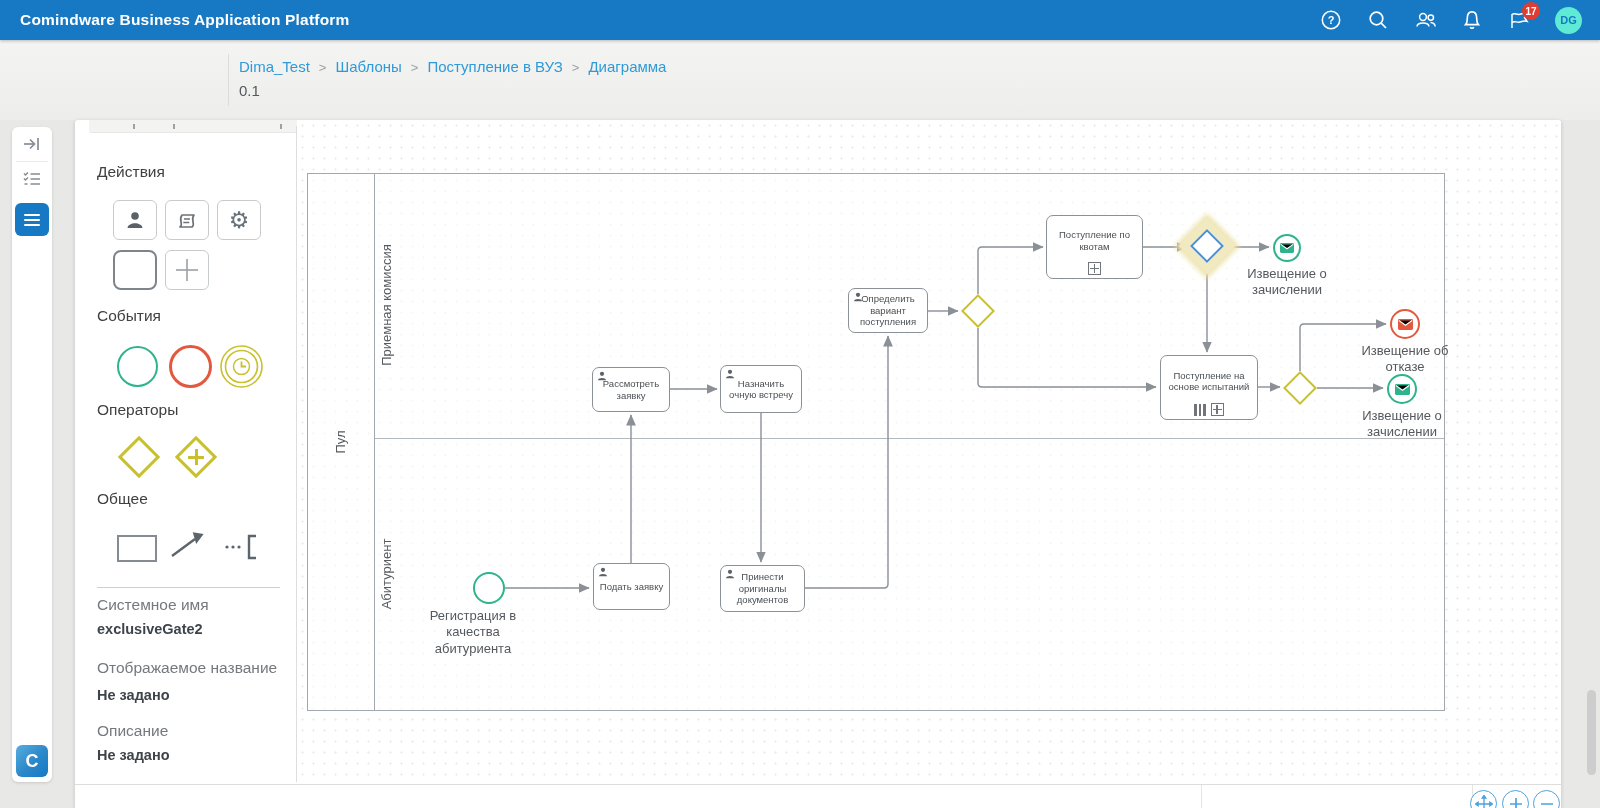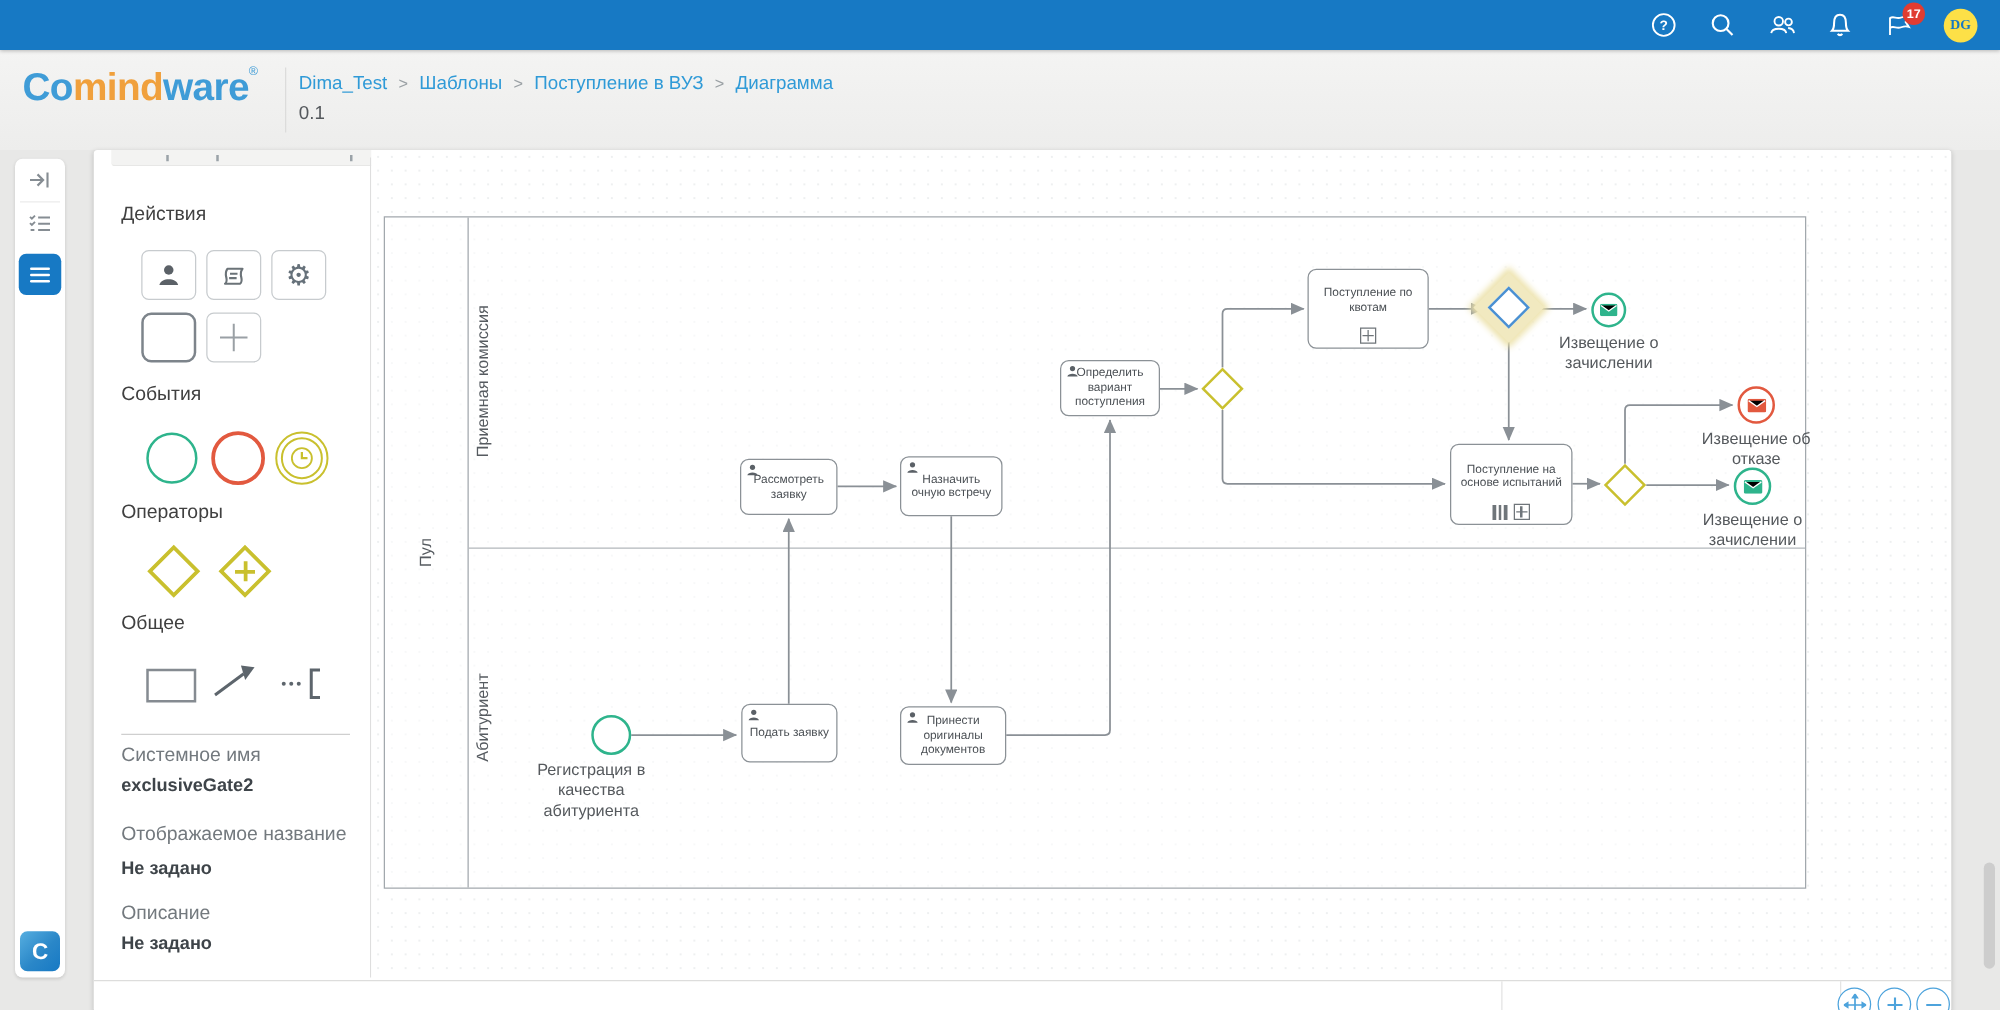--- a/index.html
+++ b/index.html
@@ -9,22 +9,22 @@
   
   .topbar { position:absolute; left:0; top:0; width:1600px; height:40px;
     background:#1779c4; display:flex; align-items:center; z-index:30;
     box-shadow:0 1px 3px rgba(0,0,0,.25); }
   .topbar-title { color:#fff; font-size:15.5px; font-weight:700; margin-left:20px; letter-spacing:.2px; }
   .topbar-icons { position:absolute; right:18px; top:0; height:40px; display:flex; align-items:center; gap:25px; }
   .tb-ic { width:22px; height:22px; cursor:pointer; position:relative; }
   .badge { position:absolute; top:-7px; right:-10px; background:#e03c31; color:#fff;
     font-size:10px; font-weight:700; min-width:18px; height:18px; border-radius:9px;
     display:flex; align-items:center; justify-content:center; padding:0 3px; }
-  .avatar { width:27px; height:27px; border-radius:50%; background:#fde047; color:#1779c4;
-    font-size:11px; font-weight:700; display:flex; align-items:center; justify-content:center; cursor:pointer;font-family:Liberation Serif, serif; }
+  .avatar { width:27px; height:27px; border-radius:50%; background:#5eead4; color:#1779c4;
+    font-size:11px; font-weight:700; display:flex; align-items:center; justify-content:center; cursor:pointer; }
 
   
   .header { position:absolute; left:0; top:40px; width:1600px; height:80px;
     background:linear-gradient(#f4f4f3,#ededec); }
   .logo { position:absolute; left:18px; top:12px; font-size:31px; font-weight:700; letter-spacing:-.5px; cursor:pointer; }
   .logo .lb { color:#3f9cd7; } .logo .lo { color:#f0a03c; }
   .logo .reg { font-size:10px; color:#3f9cd7; vertical-align:top; font-weight:400; }
   .header-sep { position:absolute; left:228px; top:14px; height:52px; width:1px; background:#dcdcdb; }
   .breadcrumb { position:absolute; left:239px; top:18px; font-size:15px; }
   .bc-link { color:#2f9ad7; cursor:pointer; }
@@ -111,20 +111,21 @@
   .zoom-btn { position:absolute; top:5px; width:27px; height:27px; border-radius:50%;
     border:1.5px solid #4da3dc; color:#4da3dc; background:#fff; display:flex;
     align-items:center; justify-content:center; cursor:pointer; }
   .scroll-thumb { position:absolute; right:4px; top:690px; width:9px; height:85px;
     background:#cdcdcd; border-radius:4.5px; cursor:pointer; }
 </style>
 </head>
 <body>
 
 <div class="topbar">
+  <div class="topbar-title">Comindware Business Application Platform</div>
   <div class="topbar-icons">
     <div class="tb-ic">
       <svg width="22" height="22" viewBox="0 0 22 22" fill="none" stroke="#fff" stroke-width="1.5">
         <circle cx="11" cy="11" r="8.7"></circle>
         <text x="11" y="15" text-anchor="middle" stroke="none" fill="#fff" font-size="11" font-weight="bold">?</text>
       </svg>
     </div>
     <div class="tb-ic">
       <svg width="22" height="22" viewBox="0 0 22 22" fill="none" stroke="#fff" stroke-width="1.7">
         <circle cx="9.5" cy="9.5" r="6.3"></circle>
@@ -150,23 +151,20 @@
         <path d="M4 19 V5"></path>
         <path d="M4 5.5 C7 3.4 9 6.6 13 5 C15 4.2 17 4 19 4.6 L16.5 8.5 L19 12.4 C17 11.8 15 12 13 12.8 C9 14.4 7 11.2 4 13.3"></path>
       </svg>
       <span class="badge">17</span>
     </div>
     <div class="avatar">DG</div>
   </div>
 </div>
 
 <div class="header">
-  <div class="logo">
-    <span class="lb">Co</span><span class="lo">mind</span><span class="lb">ware</span><span class="reg">®</span>
-  </div>
   <div class="header-sep"></div>
   <div class="breadcrumb">
     <span class="bc-link">Dima_Test</span><span class="bc-sep">&gt;</span><span class="bc-link">Шаблоны</span><span class="bc-sep">&gt;</span><span class="bc-link">Поступление в ВУЗ</span><span class="bc-sep">&gt;</span><span class="bc-link">Диаграмма</span>
   </div>
   <div class="version">0.1</div>
 </div>
 
 <div class="rail">
   <div class="rail-item">
     <svg width="22" height="20" viewBox="0 0 22 20" fill="none" stroke="#868d93" stroke-width="1.7">

